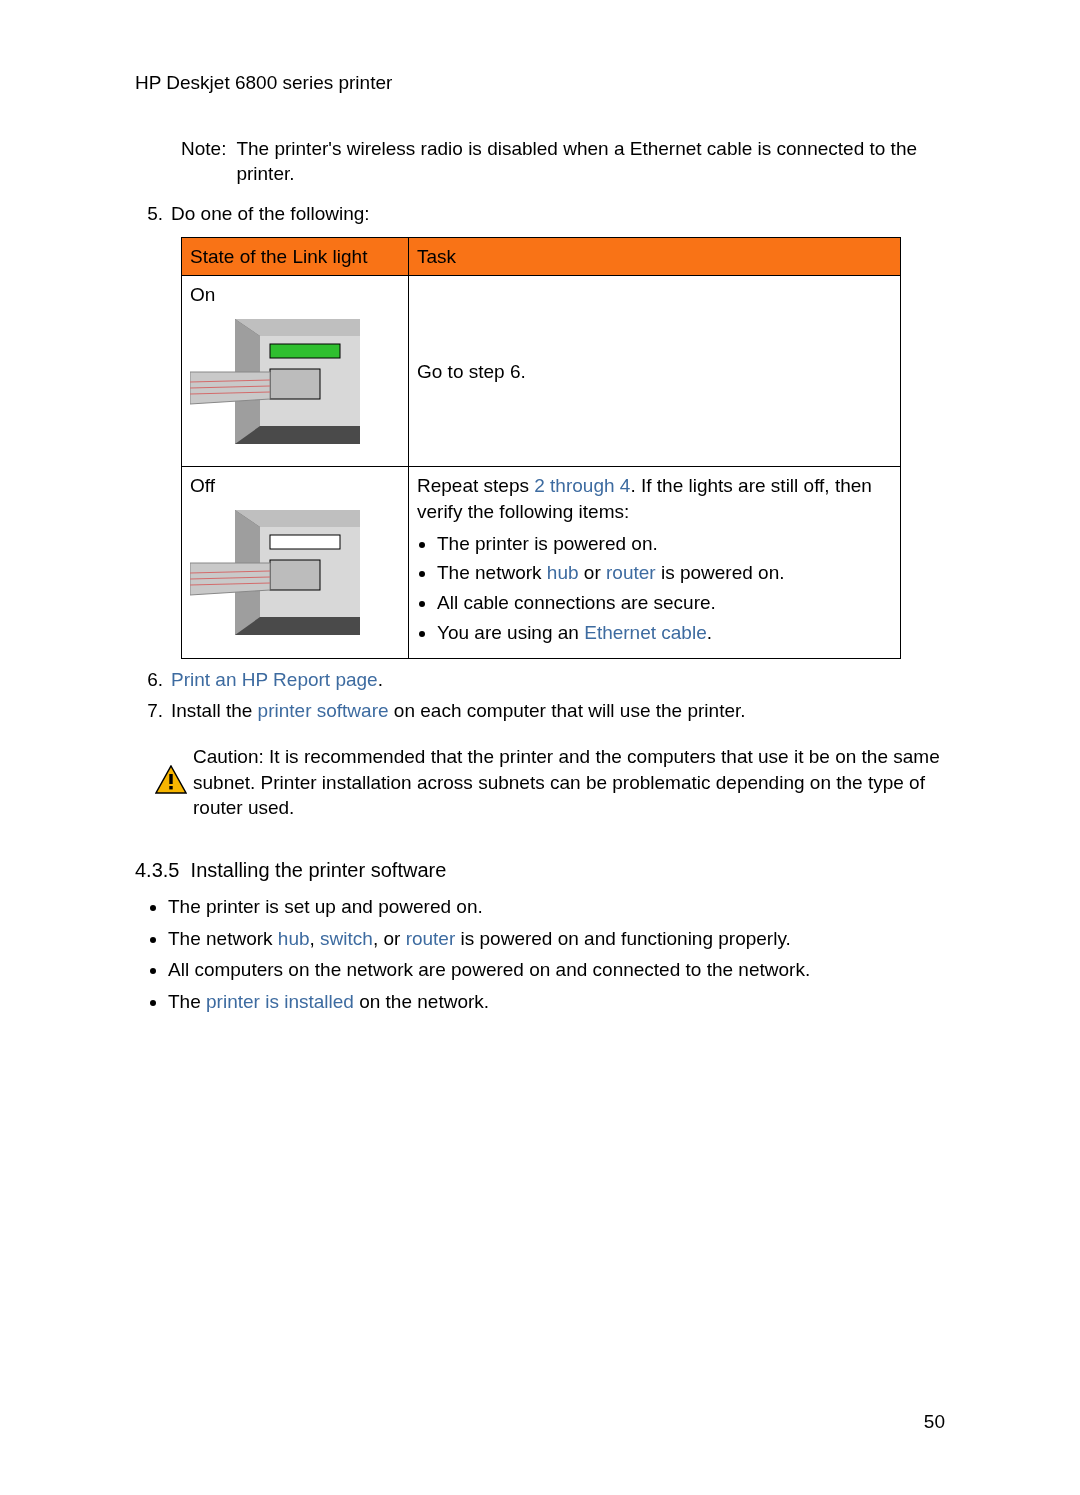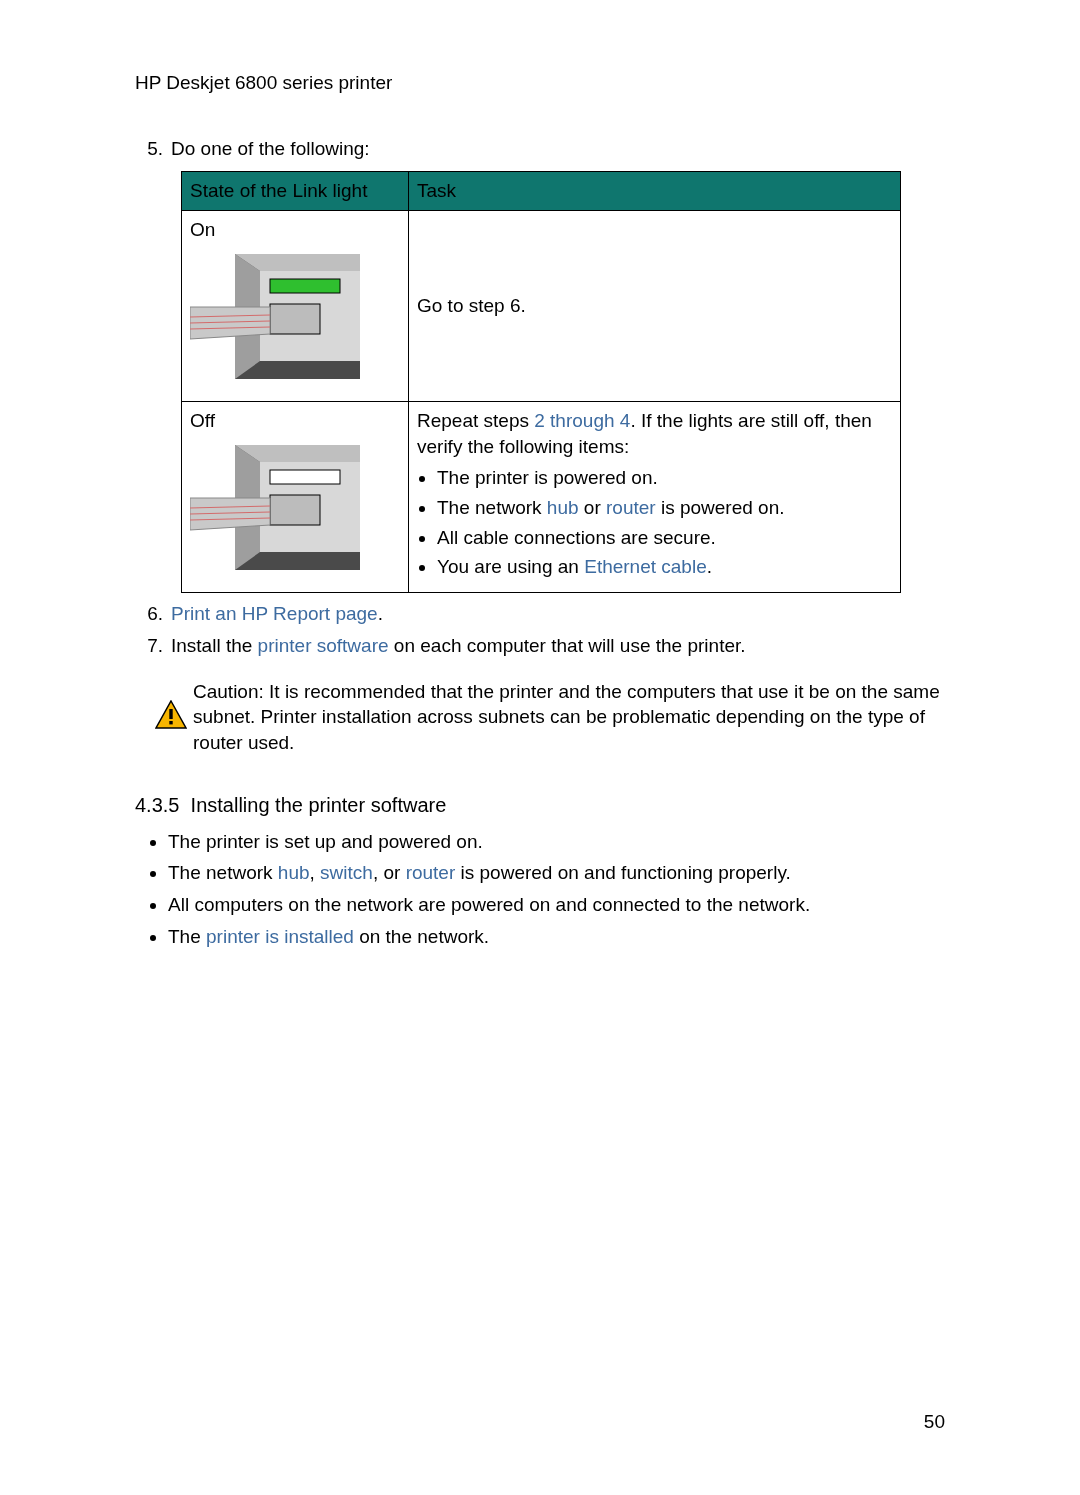--- a/index.html
+++ b/index.html
@@ -56,21 +56,21 @@
     width: 720px;
   }
   table.link-table th, table.link-table td {
     border: 1.5px solid #000;
     padding: 6px 8px;
     text-align: left;
     vertical-align: top;
     font-weight: normal;
   }
   table.link-table th {
-    background: #0f766e;
+    background: #f97316;
   }
   .col-state { width: 210px; }
   .port-fig {
     margin-top: 6px;
   }
   ul.bullets {
     margin: 6px 0 0 0;
     padding-left: 20px;
   }
   ul.bullets li {
@@ -111,20 +111,24 @@
     font-size: 19px;
   }
 </style>
 </head>
 <body>
 
 <div class="page">
 
   <div class="header-title">HP Deskjet 6800 series printer</div>
 
+  <div class="note-block">
+    <div class="note-label">Note:</div>
+    <div class="note-text">The printer's wireless radio is disabled when a Ethernet cable is connected to the printer.</div>
+  </div>
 
   <ol class="steps">
     <li>
       <div class="num">5.</div>
       <div class="body">Do one of the following:</div>
     </li>
   </ol>
 
   <table class="link-table">
     <tbody>

